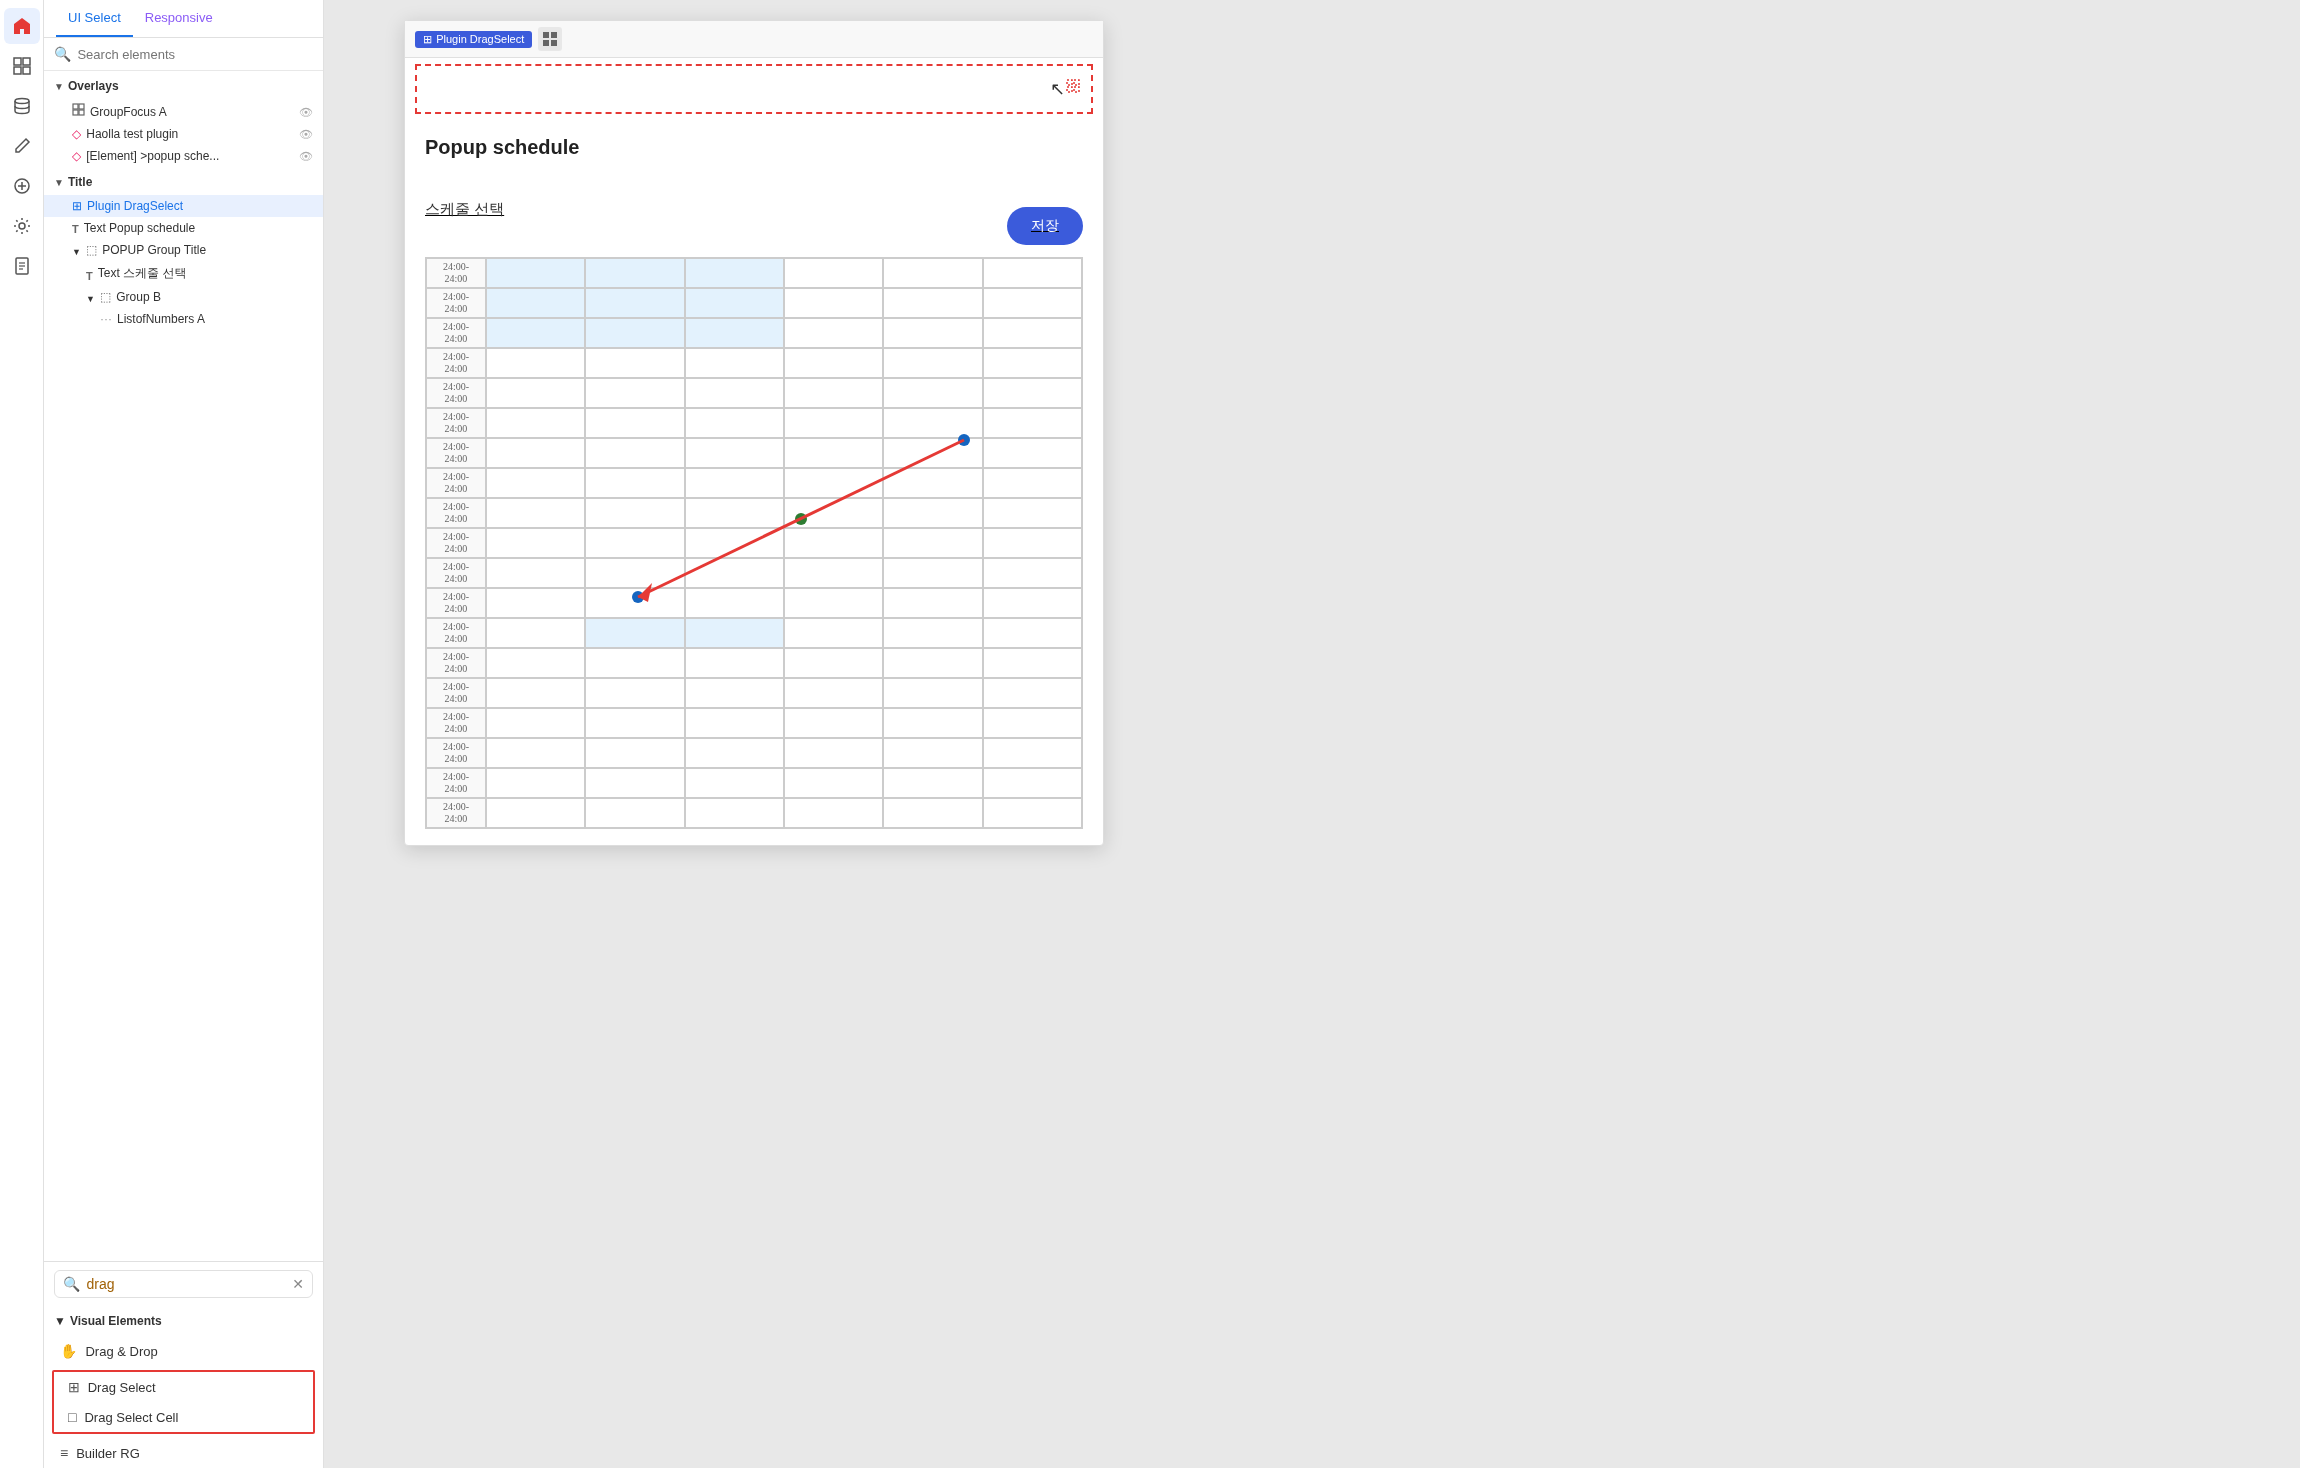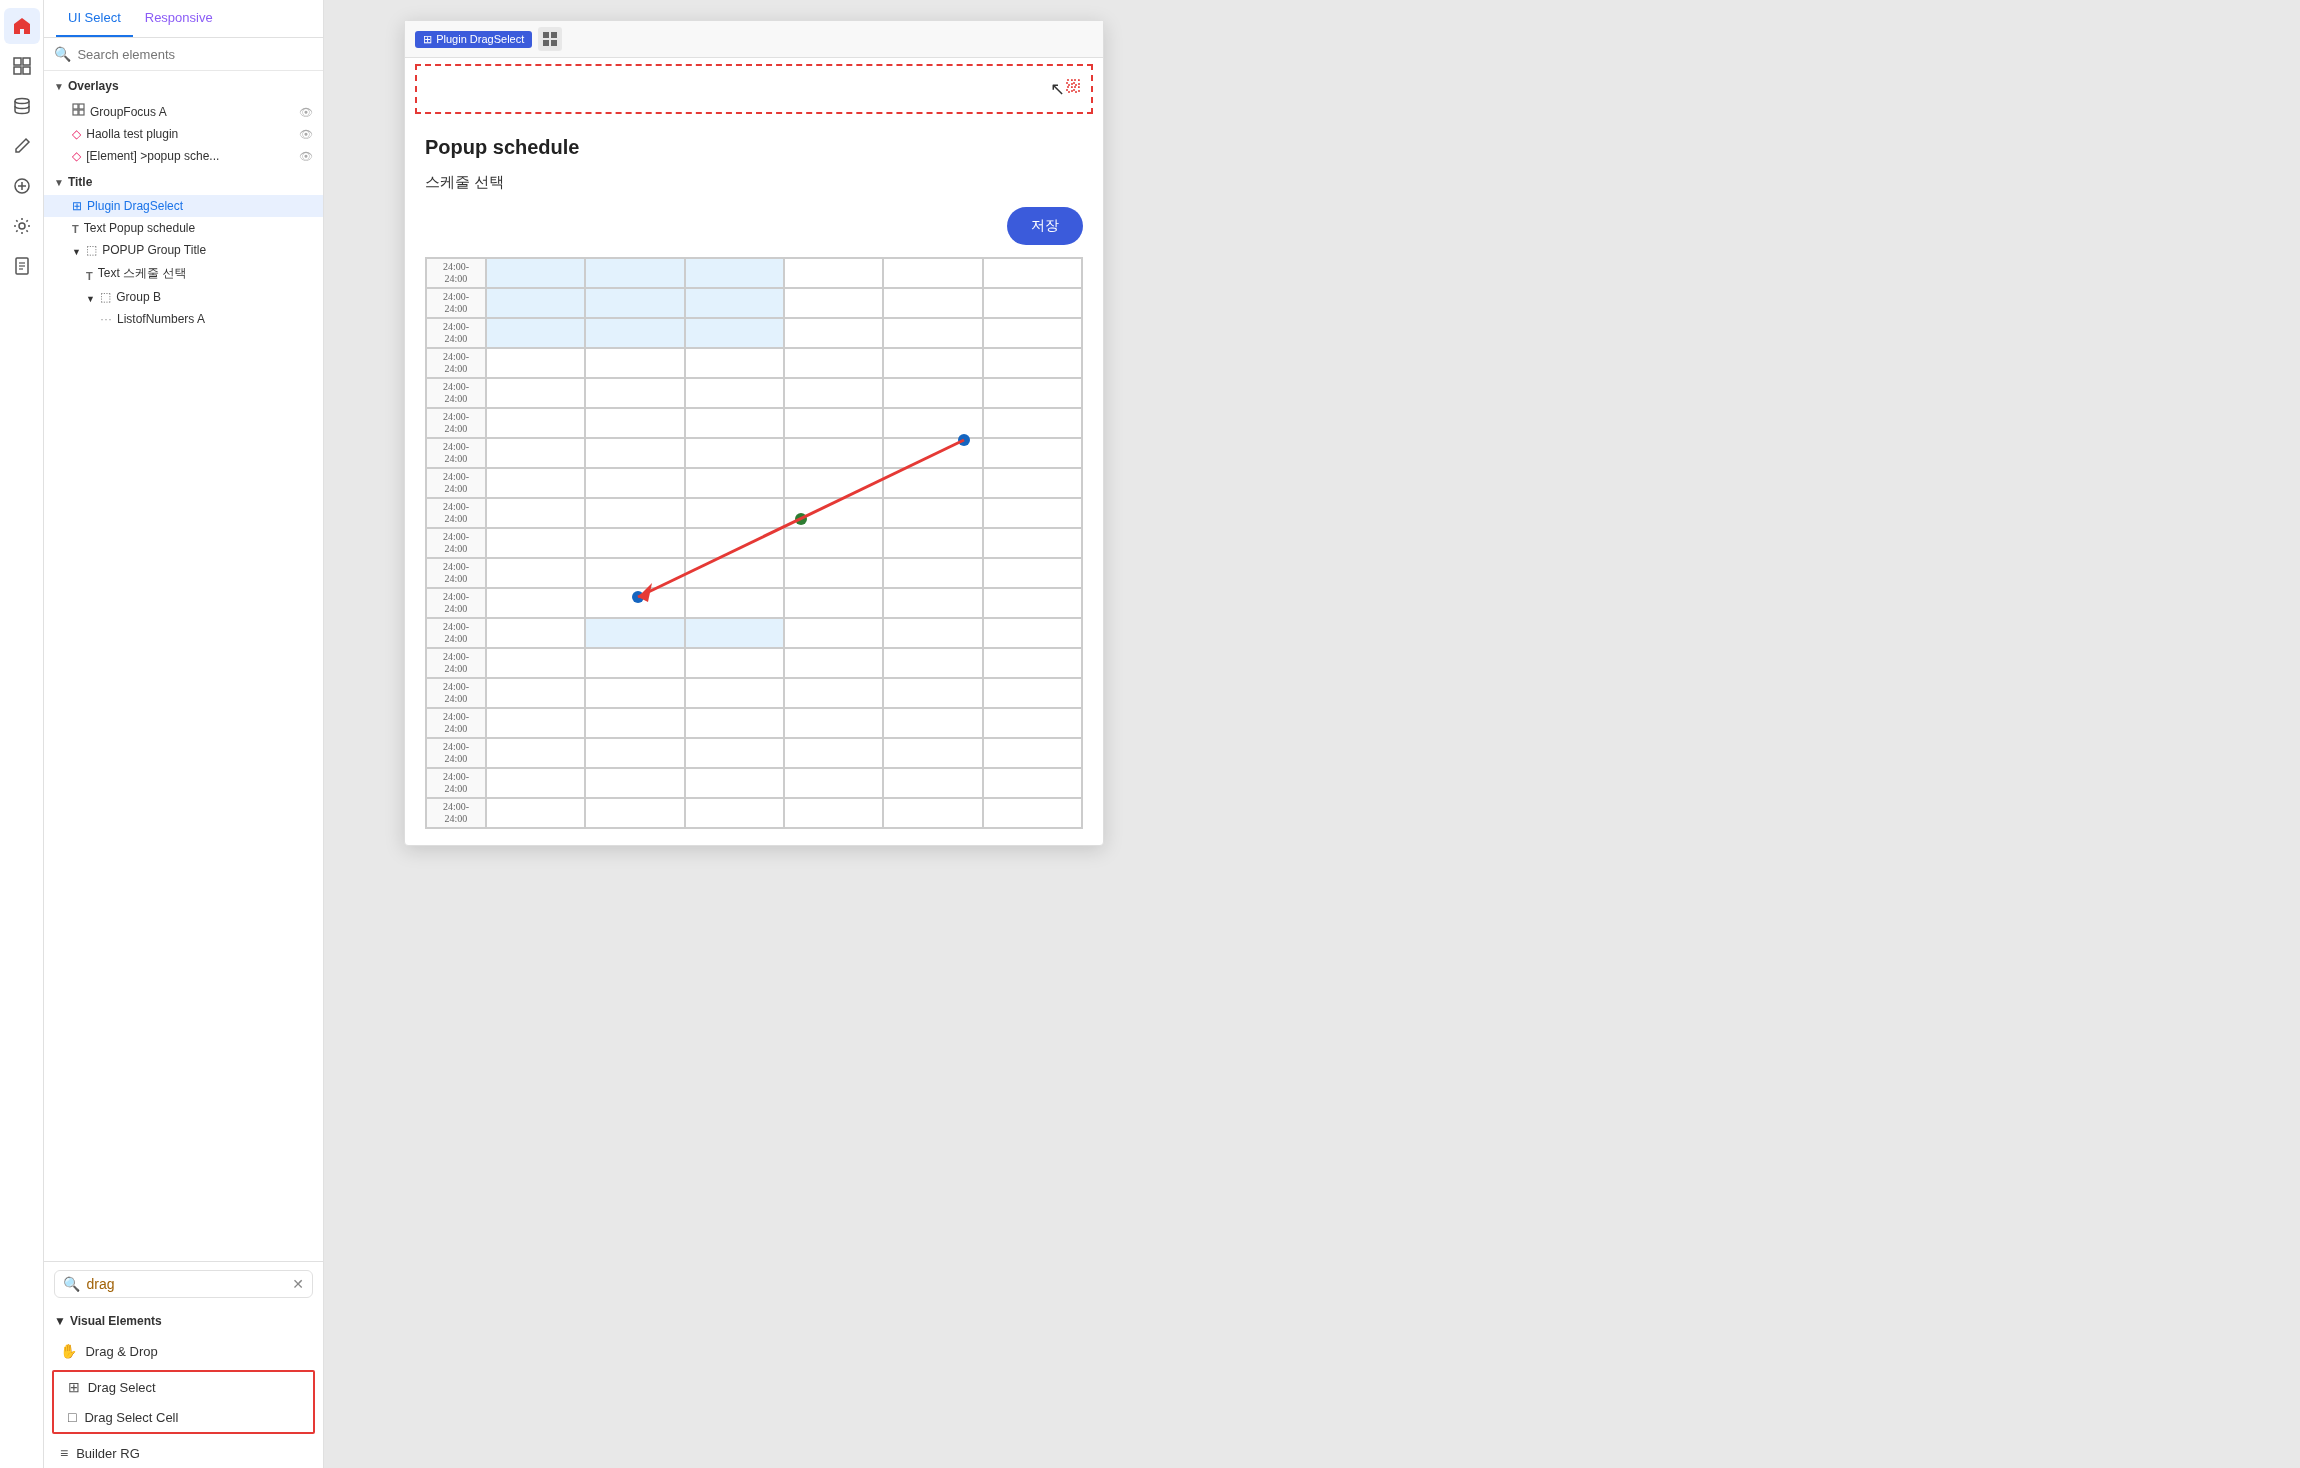--- a/index.html
+++ b/index.html
@@ -262,22 +262,23 @@
     }
     .popup-heading {
       font-size: 20px;
       font-weight: 600;
       color: #222;
       margin-bottom: 14px;
     }
     .popup-subheader {
       display: flex;
       justify-content: space-between;
-      align-items: flex-start;
+      align-items: center;
       margin-bottom: 12px;
+      text-decoration: underline;
     }
     .schedule-label {
       font-size: 15px;
       color: #333;
     }
     .save-btn {
       background: #3b5bdb;
       color: #fff;
       border: none;
       padding: 10px 24px;

